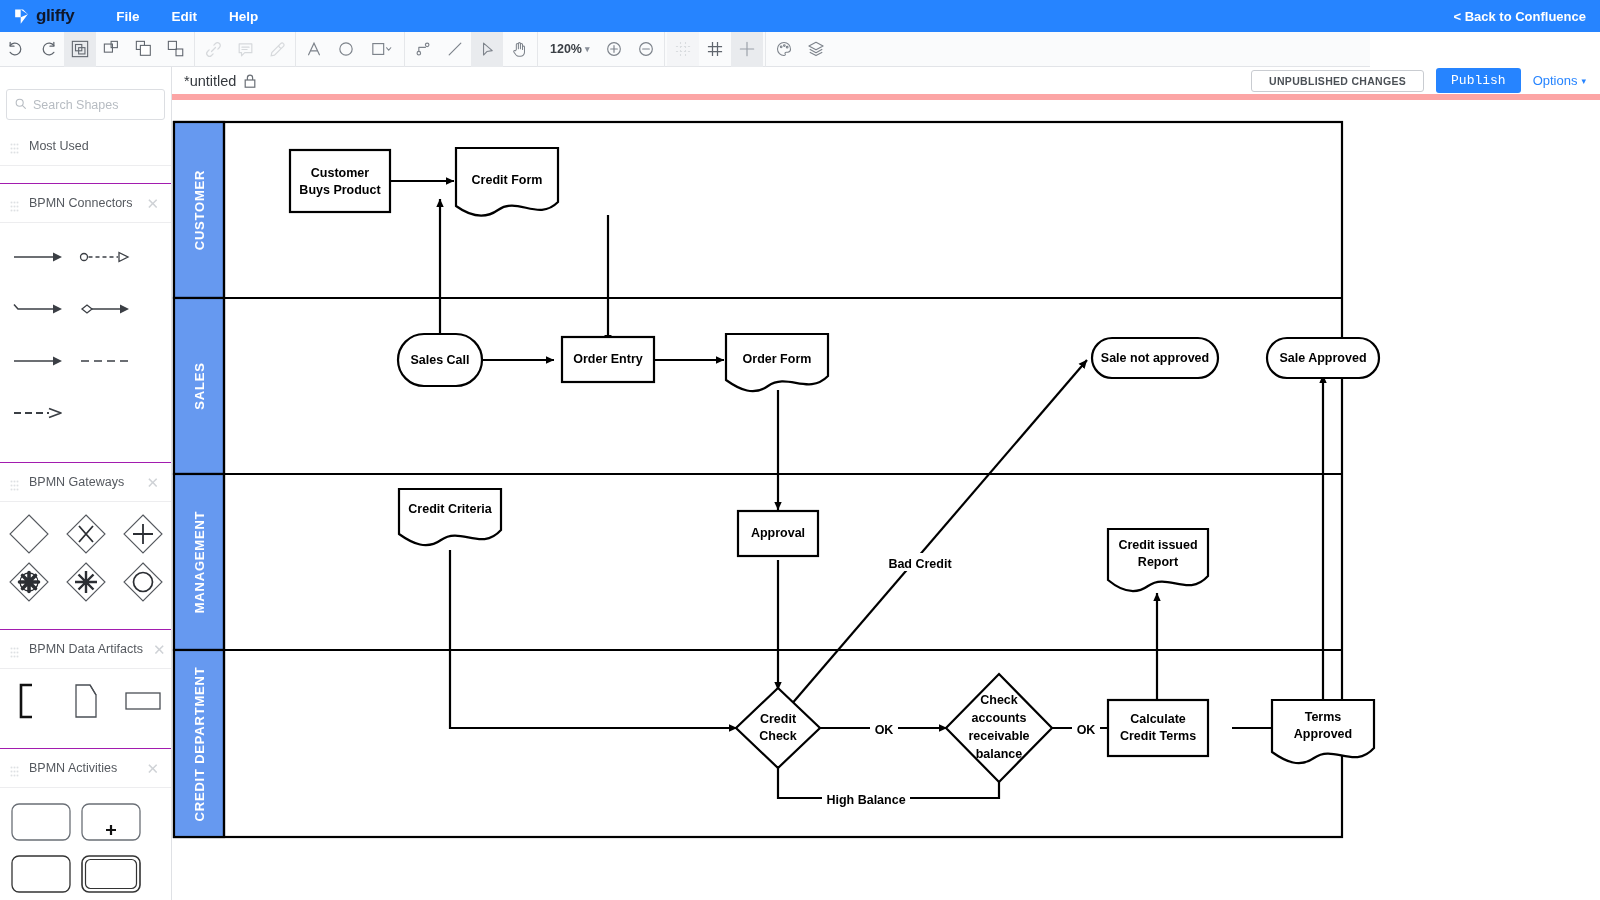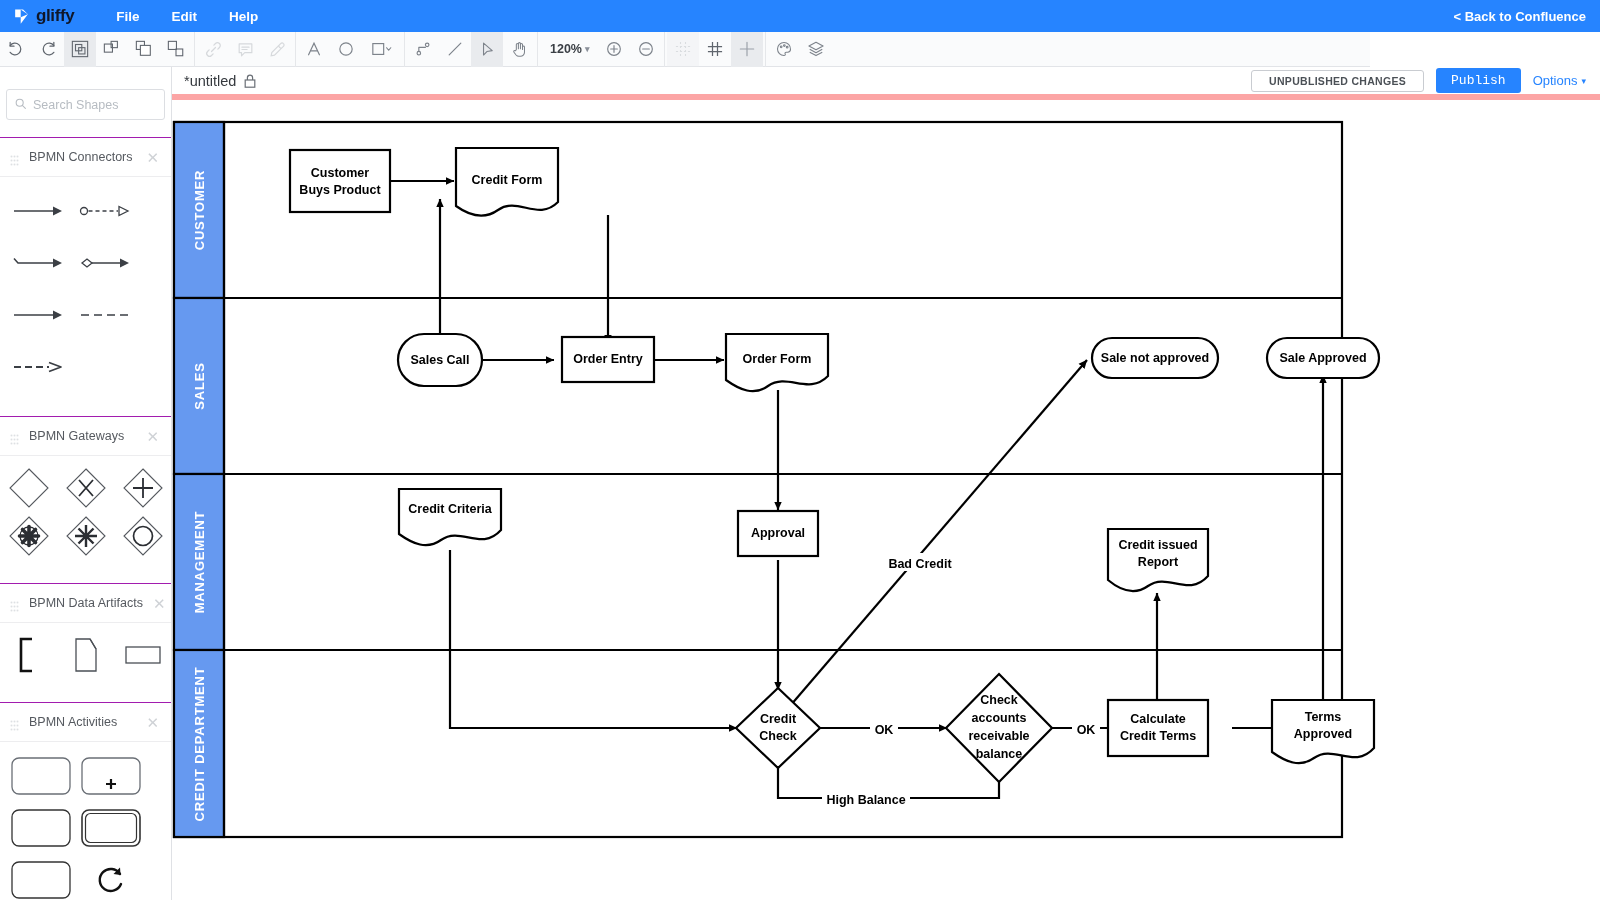--- a/index.html
+++ b/index.html
@@ -411,20 +411,38 @@
     <div class="search-row">
       <span>
         <svg width="13" height="13" viewBox="0 0 24 24" fill="none" stroke="#b7bcc2" stroke-width="2" stroke-linecap="round">
           <circle cx="10.5" cy="10.5" r="6.5"></circle>
             <path d="M15.4 15.4 L21 21"></path>
         </svg>
       </span>
       <input type="text" placeholder="Search Shapes" style="">
     </div>
 
+    <div class="sec-header first" style="margin-top:6px;">
+      <span class="grip">
+        <svg width="9" height="11" viewBox="0 0 9 11">
+            <g fill="#c4c8cd">
+          <circle cx="1.5" cy="1.5" r="1"></circle>
+              <circle cx="4.5" cy="1.5" r="1"></circle>
+              <circle cx="7.5" cy="1.5" r="1"></circle>
+          <circle cx="1.5" cy="5.5" r="1"></circle>
+              <circle cx="4.5" cy="5.5" r="1"></circle>
+              <circle cx="7.5" cy="5.5" r="1"></circle>
+          <circle cx="1.5" cy="9.5" r="1"></circle>
+              <circle cx="4.5" cy="9.5" r="1"></circle>
+              <circle cx="7.5" cy="9.5" r="1"></circle>
+        </g>
+          </svg>
+      </span>
+      <span class="sec-title">Most Used</span>
+    </div>
 
     <div class="sec-header">
       <span class="grip">
         <svg width="9" height="11" viewBox="0 0 9 11">
             <g fill="#c4c8cd">
           <circle cx="1.5" cy="1.5" r="1"></circle>
               <circle cx="4.5" cy="1.5" r="1"></circle>
               <circle cx="7.5" cy="1.5" r="1"></circle>
           <circle cx="1.5" cy="5.5" r="1"></circle>
               <circle cx="4.5" cy="5.5" r="1"></circle>

